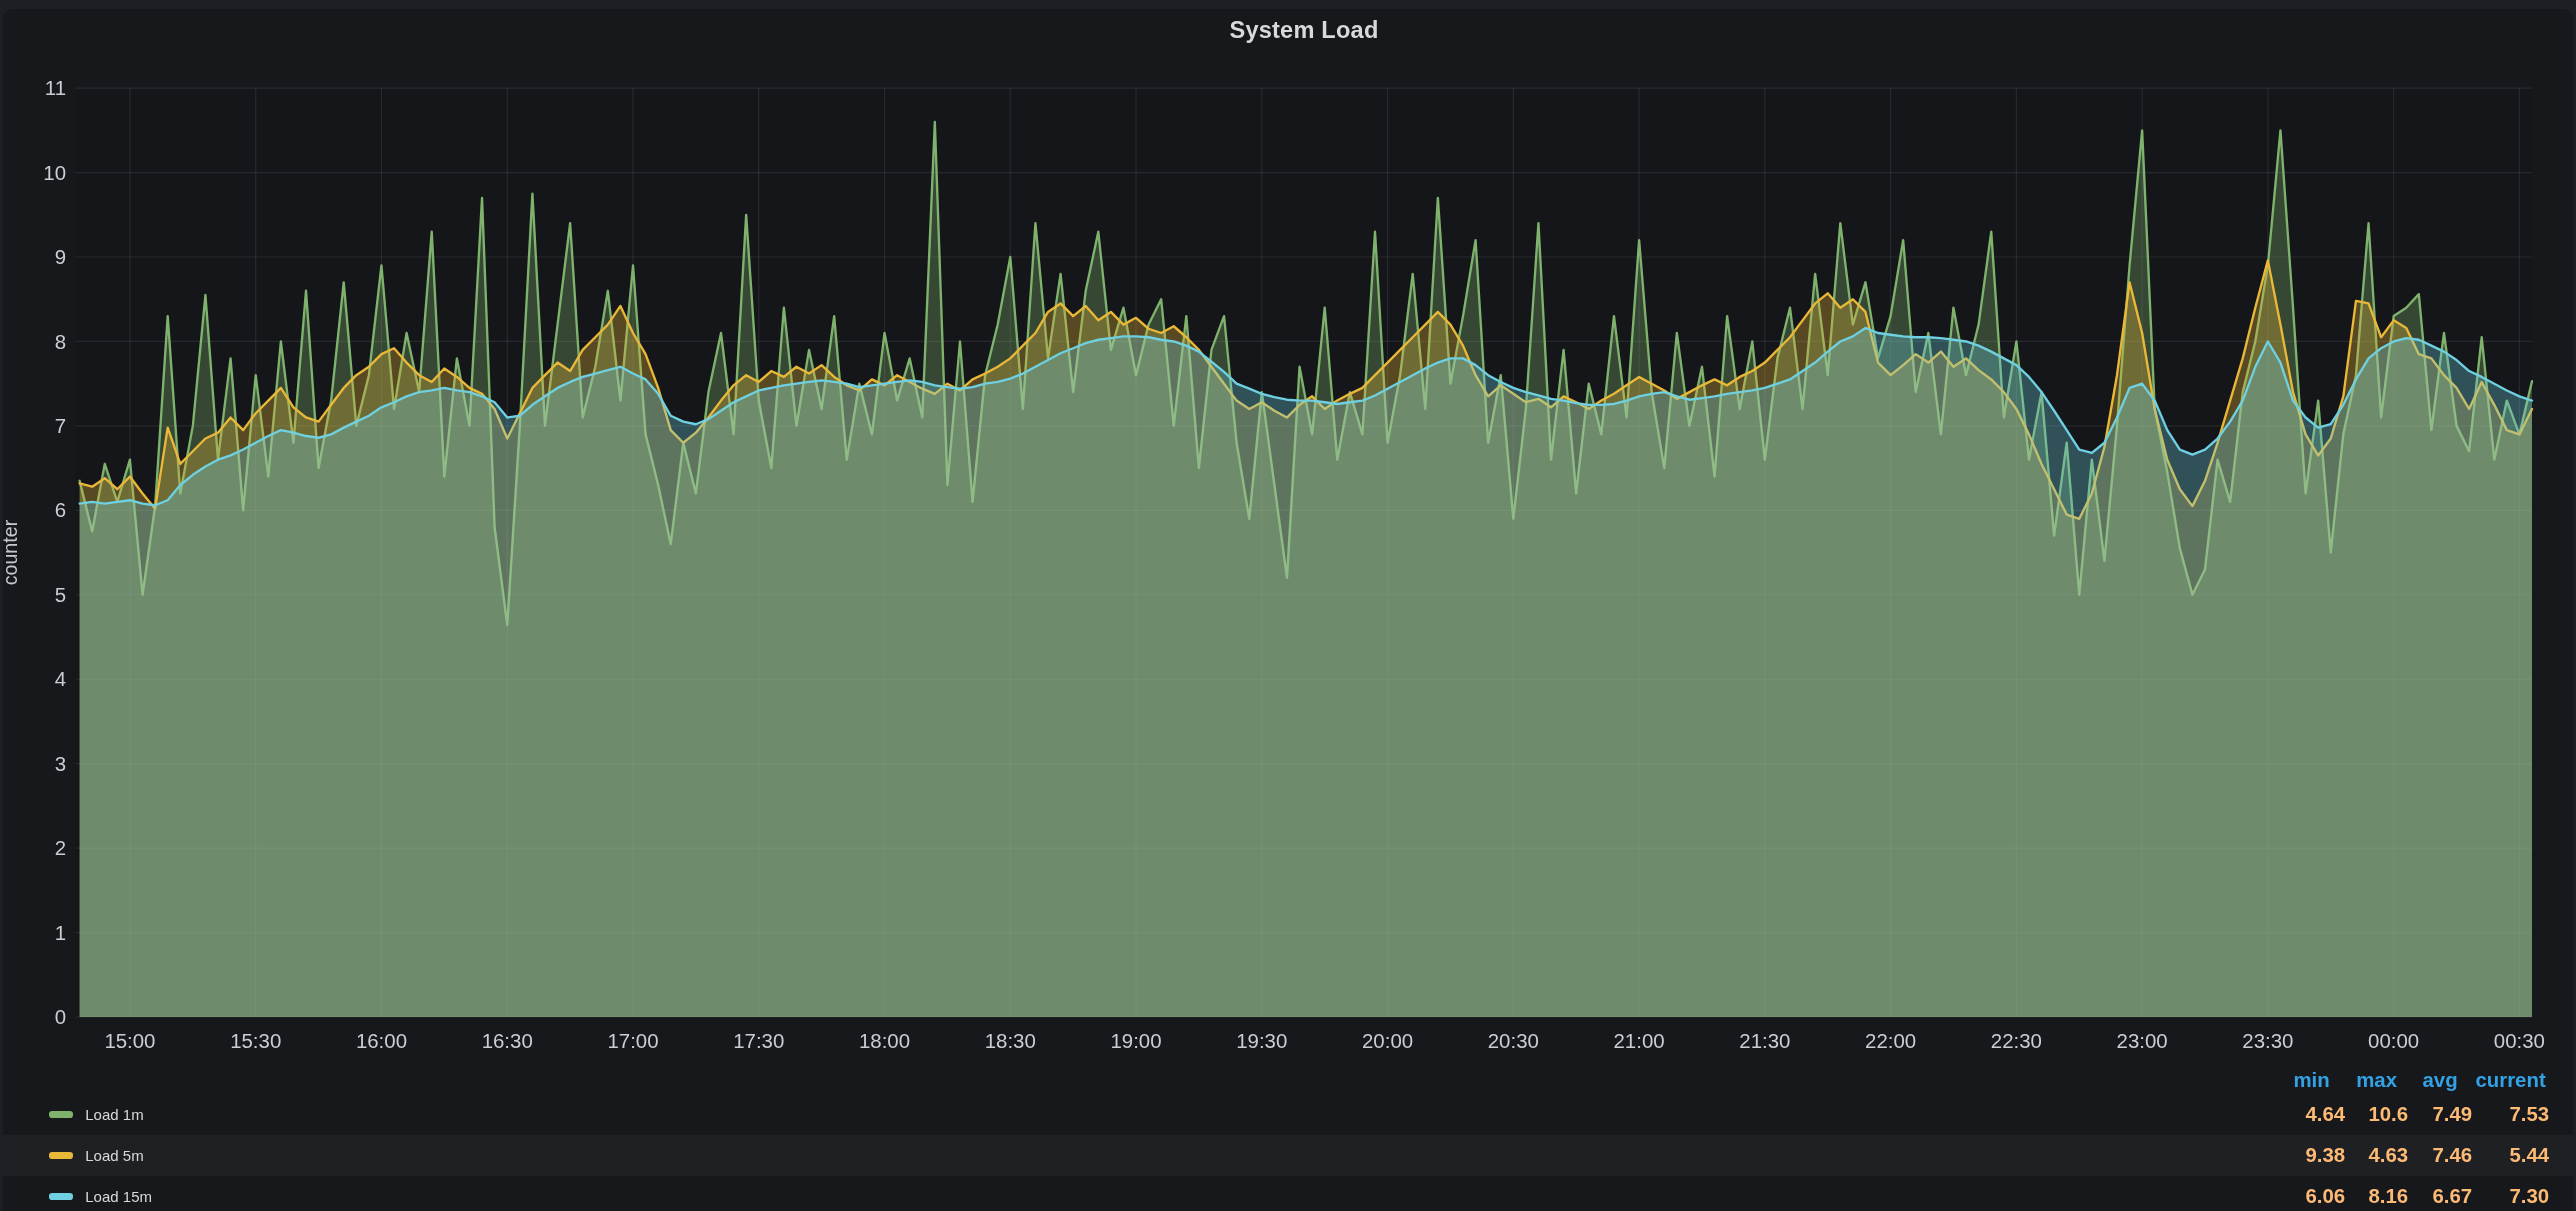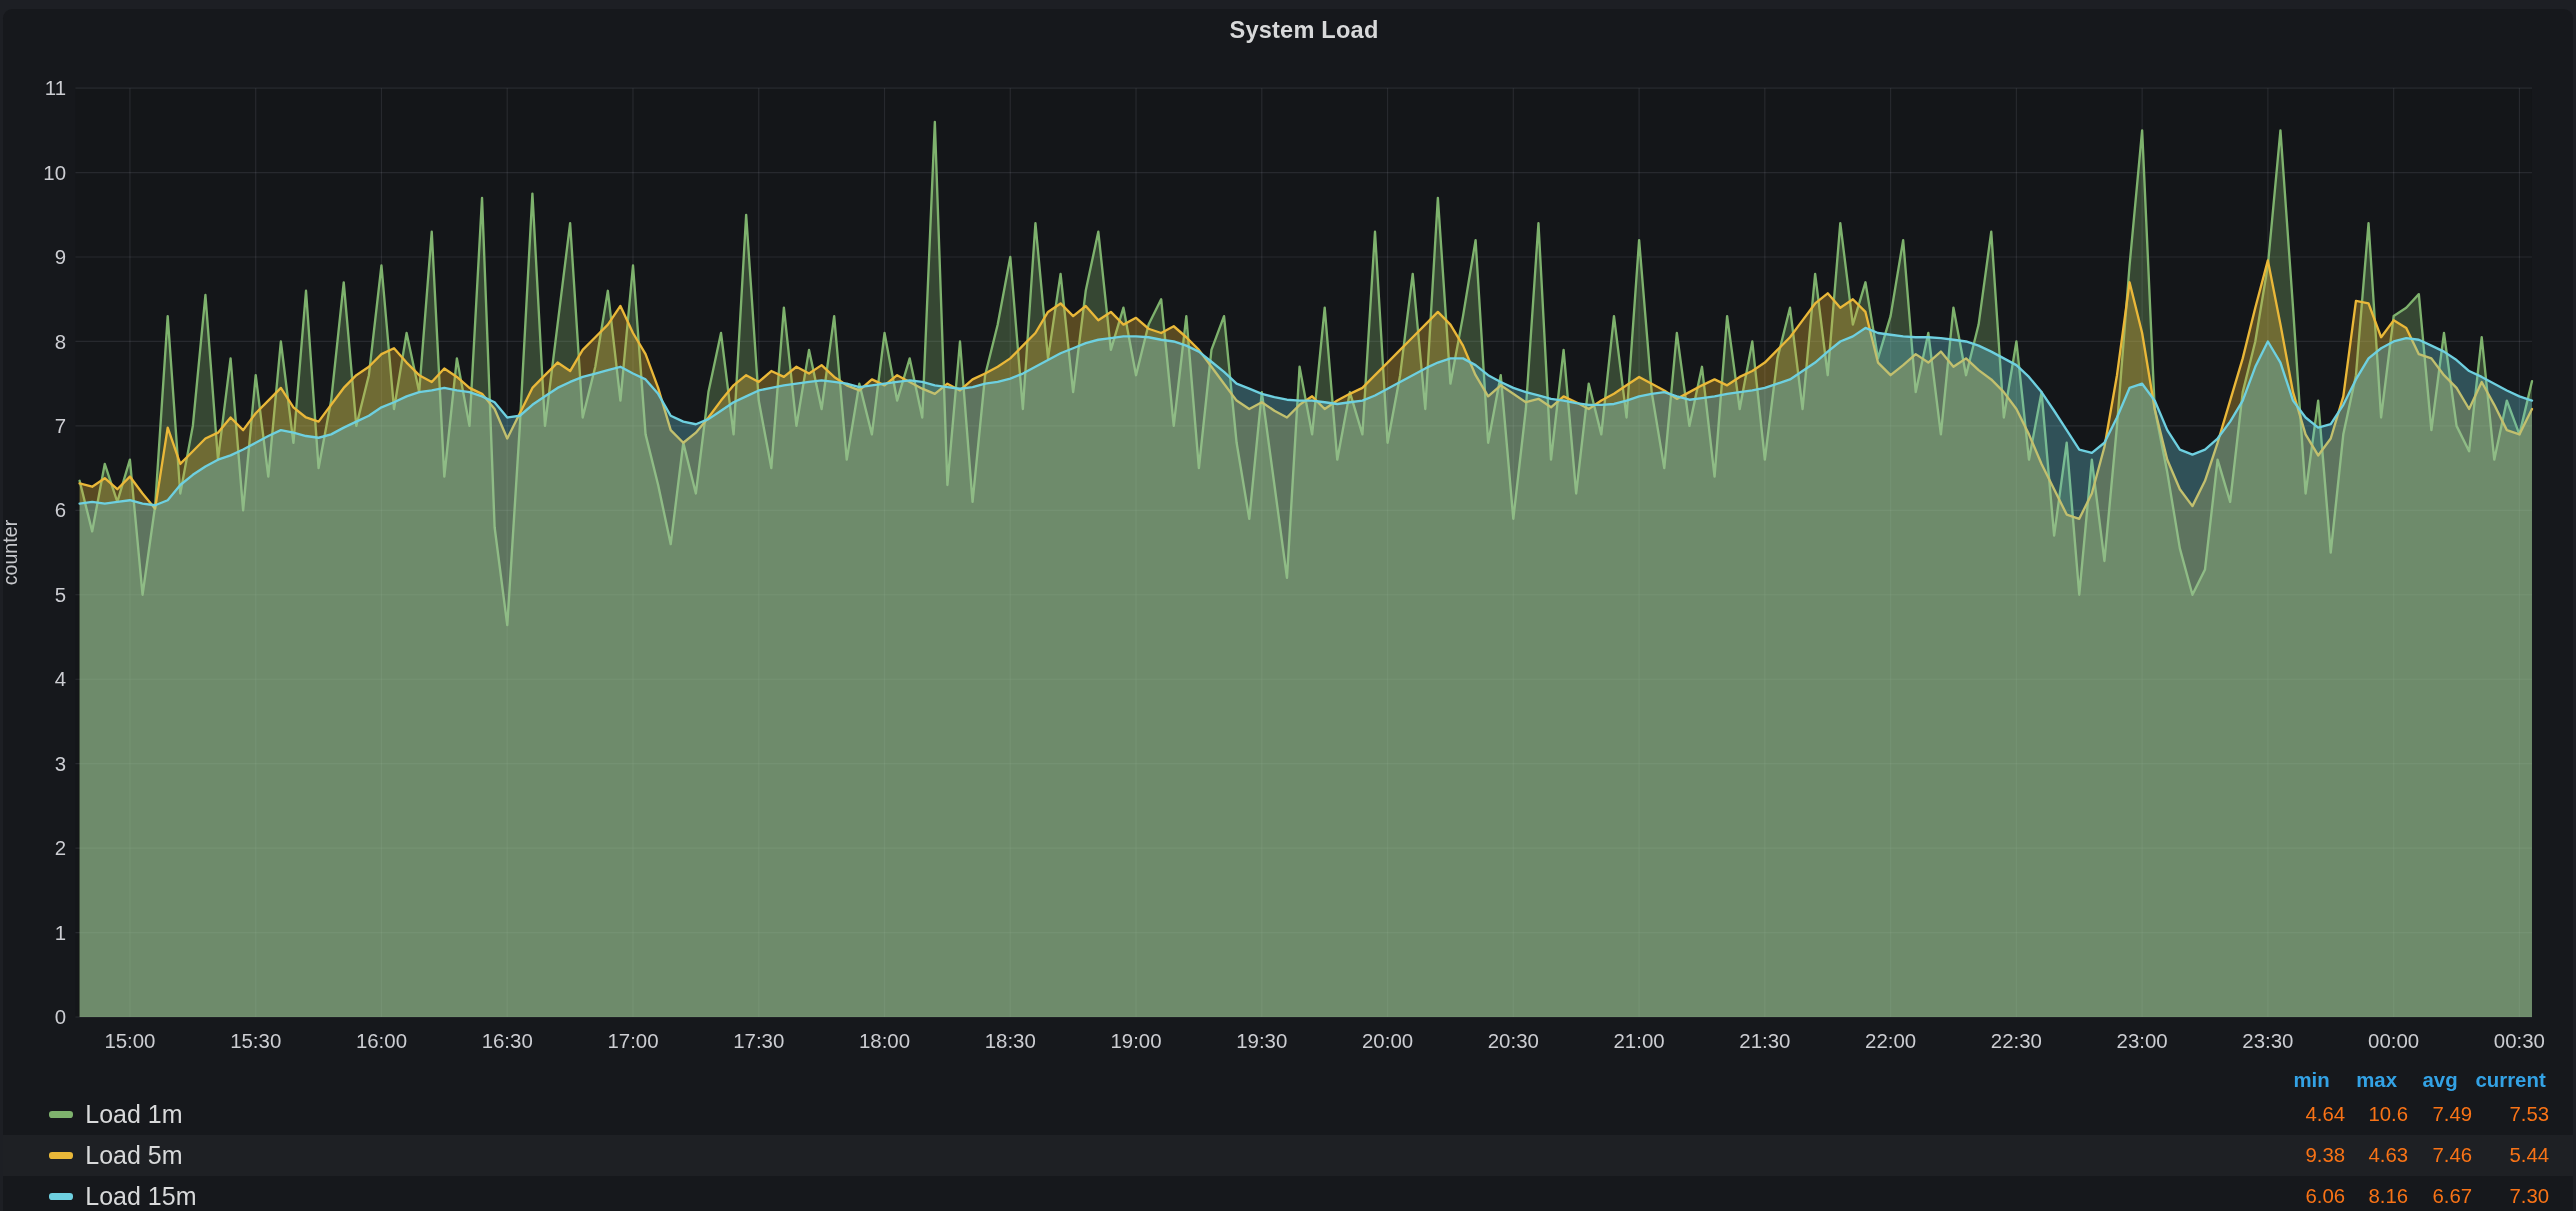--- a/index.html
+++ b/index.html
@@ -12,27 +12,27 @@
     letter-spacing:0.2px; cursor:pointer; }
   #chart-svg { position:absolute; left:0; top:0; width:2576px; height:1212px; }
   svg text { font-family:"Liberation Sans", sans-serif; }
   .tick-label { font-size:26px; fill:#cccdd2; }
   .axis-title { font-size:25px; fill:#c7c8cc; }
   
   .legend { position:absolute; left:3.1px; top:1066px; width:2570px; }
   .legend-header { display:flex; height:28px; align-items:center; }
   .legend-header .stats { margin-left:auto; }
   .stats { display:flex; margin-right:24px; }
-  .stat, .stat-h { font-size:20.4px; text-align:right; color:#f97316; }
+  .stat, .stat-h { font-size:20.4px; text-align:right; color:#fdba74;font-weight:bold; }
   .stat-h { color:#33a2e5; font-weight:700;text-align:center; }
   .w-min{width:67px;} .w-max{width:63px;} .w-avg{width:64px;} .w-cur{width:77px;}
   .legend-row { display:flex; height:41px; align-items:center; padding-left:46px; }
   .legend-row.highlight { background:rgba(255,255,255,0.035); }
   .swatch { width:23.6px; height:7px; border-radius:3.1px; margin-right:12.6px; flex:0 0 auto; }
-  .series-label { font-size:25px; color:#d8d9da; }
+  .series-label { font-size:15px; color:#d8d9da; }
   .legend-row .stats { margin-left:auto; }
   .legend-row, .panel-title { user-select:none; }
 </style>
 </head>
 <body>
 
 <div class="panel"></div>
 
 <div class="panel-title">System Load</div>
 

